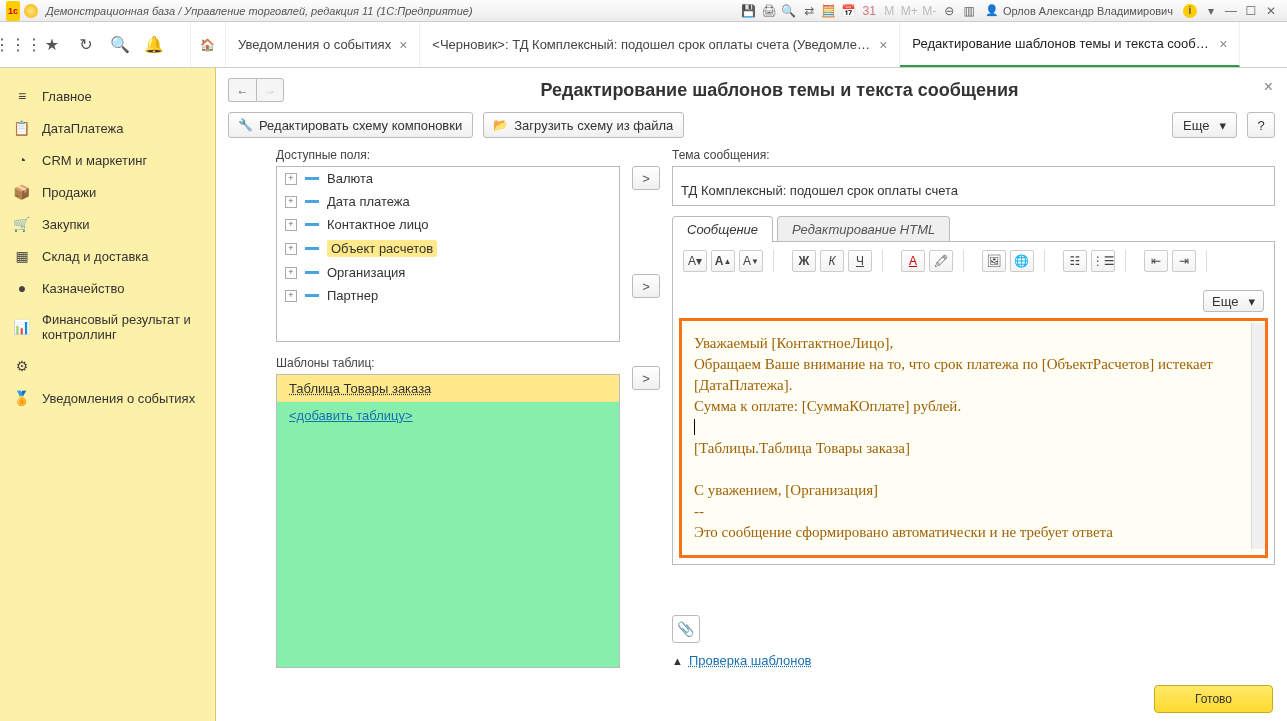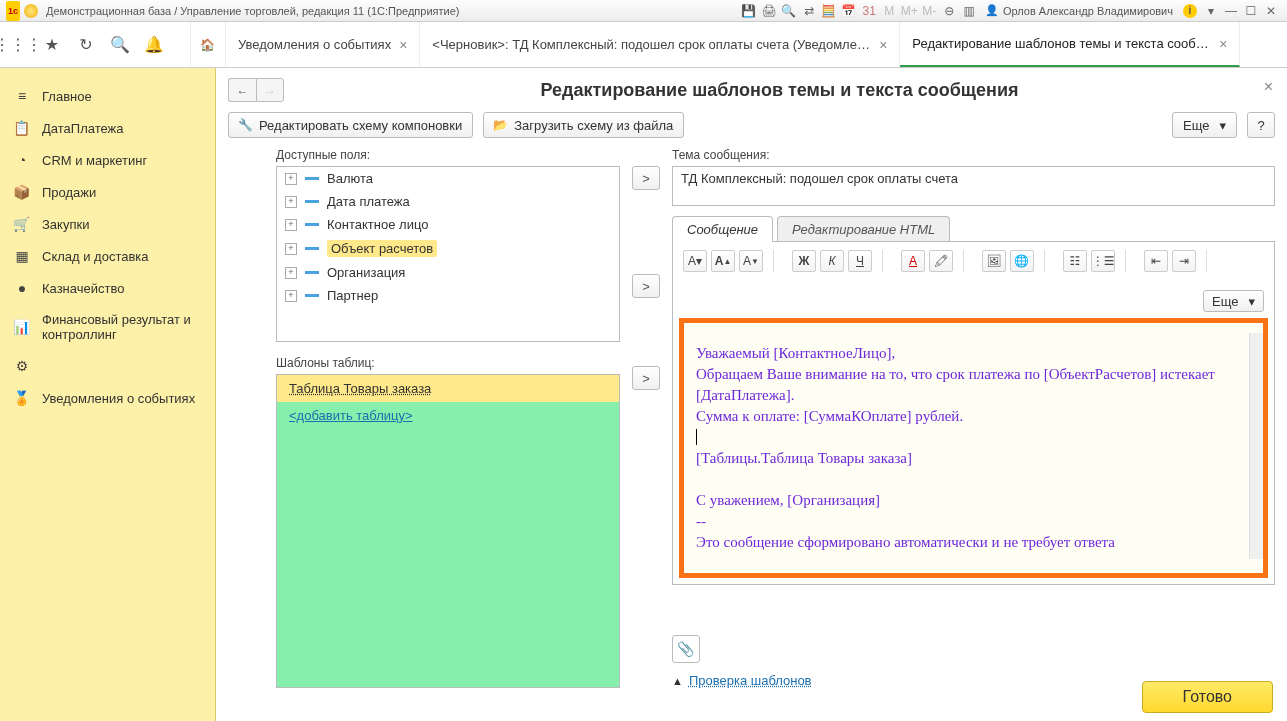--- a/index.html
+++ b/index.html
@@ -2,21 +2,21 @@
 <html><head>
 <meta charset="utf-8">
 <style>
 * { box-sizing: border-box; margin: 0; padding: 0; }
 body { font-family: Arial, sans-serif; font-size: 12px; color: #333; background: #fff; overflow: hidden; width: 1287px; height: 721px; }
 
 
 .titlebar { height: 22px; background: linear-gradient(#fdfdfd,#ececec); border-bottom: 1px solid #ccc; display: flex; align-items: center; padding: 0 6px; font-size: 11px; color: #555; }
 .titlebar .logo { width: 14px; height: 20px; background: #ffce00; border-radius: 2px; margin-right: 4px; display:inline-flex;align-items:center;justify-content:center;font-weight:bold;color:#c00;font-size:9px;}
 .titlebar .dropdown-circle { width:14px;height:14px;border-radius:50%;background:radial-gradient(#ffe680,#f0b000);margin-right:8px; }
-.titlebar .title-text { flex: 0 0 auto; }
+.titlebar .title-text { flex: 0 0 auto; font-style: italic; }
 .titlebar .spacer { flex: 1; }
 .titlebar .tb-icon { width: 16px; height: 16px; margin: 0 2px; display:inline-flex;align-items:center;justify-content:center;color:#666;font-size:12px;cursor:pointer; }
 .titlebar .user { display: flex; align-items: center; margin: 0 6px; }
 .titlebar .user-icon { color:#888;margin-right:4px; }
 .titlebar .info-circle { width:14px;height:14px;border-radius:50%;background:#ffcc00;display:inline-flex;align-items:center;justify-content:center;font-weight:bold;color:#555;font-size:10px;margin:0 4px;}
 
 
 .tabbar { height: 46px; background: #fff; border-bottom: 1px solid #ccc; display: flex; align-items: stretch; }
 .tabbar-left { width: 190px; display: flex; align-items: center; padding-left: 8px; gap: 14px; }
 .tabbar-left .tb-btn { width: 20px; height: 20px; display:flex;align-items:center;justify-content:center;color:#555;font-size:16px;cursor:pointer; }
@@ -63,42 +63,42 @@
 .template-row { padding:6px 12px;font-size:13px;cursor:pointer; }
 .template-row.selected { background:#ffe98a; }
 .template-row .tpl-name { text-decoration:underline dotted;color:#333; }
 .add-tpl { padding:6px 12px;color:#1a6fb0;text-decoration:underline;font-size:13px;cursor:pointer; }
 
 .mid-col { width:36px;display:flex;flex-direction:column;gap:100px;align-items:center;padding-top:18px; }
 .move-btn { width:28px;height:24px;border:1px solid #bbb;background:linear-gradient(#fff,#f0f0f0);border-radius:3px;display:flex;align-items:center;justify-content:center;cursor:pointer;font-size:13px;color:#555; }
 .mid-col .group2 { margin-top: -64px; display:flex;flex-direction:column;gap:10px; }
 
 .right-col { flex:1;display:flex;flex-direction:column; }
-.subject-input { border:1px solid #bbb;height:40px;padding:4px 8px;font-size:13px;color:#333;background:#fff;margin-bottom:10px;display:flex;align-items:flex-start; }
+.subject-input { border:1px solid #bbb;height:40px;padding:16px 8px;font-size:13px;color:#333;background:#fff;margin-bottom:10px;display:flex;align-items:flex-start; }
 
 .msg-tabs { display:flex;gap:4px;font-style:italic; }
 .msg-tab { border:1px solid #bbb;border-bottom:none;padding:5px 14px;border-radius:4px 4px 0 0;background:#efefef;cursor:pointer;font-size:13px;color:#555; }
 .msg-tab.active { background:#fff;color:#333;position:relative;z-index:2; }
 .editor-frame { border:1px solid #bbb;padding:6px;background:#fff;margin-top:-1px; }
 .editor-tb { display:flex;gap:18px;align-items:center;padding:2px 4px 6px 4px;flex-wrap:wrap; }
 .tb-group { display:flex;gap:4px;align-items:center;border-right:1px solid #ddd;padding-right:10px; }
 .tb-group:last-child { border-right:none; }
 .ed-btn { width:24px;height:22px;border:1px solid #ccc;background:linear-gradient(#fff,#f3f3f3);border-radius:2px;display:flex;align-items:center;justify-content:center;font-size:12px;cursor:pointer;color:#444; }
-.editor-body { border:5px solid #f97316;background:#fffef5;min-height:230px;padding:20px 12px;font-family:"Times New Roman",serif;font-size:15px;color:#6d28d9;line-height:1.4;position:relative; }
+.editor-body { border:3px solid #f97316;background:#fffef5;min-height:230px;padding:12px 12px;font-family:"Times New Roman",serif;font-size:15px;color:#a16207;line-height:1.4;position:relative; }
 .editor-body .cursor { display:inline-block;width:1px;height:16px;background:#000;vertical-align:text-bottom; }
 .editor-scroll { float:right;width:14px;height:226px;background:#f0f0f0;border-left:1px solid #ddd;margin:-10px -12px -10px 6px; }
 .ed-more { margin-left:auto;border-right:none;padding-right:0; }
 
 .attach-btn { width:28px;height:28px;border:1px solid #bbb;border-radius:3px;background:#fff;display:flex;align-items:center;justify-content:center;margin-top:50px;cursor:pointer;font-size:14px;color:#555; }
 .check-link { display:flex;align-items:center;gap:6px;margin-top:10px;color:#1a6fb0;font-size:13px;cursor:pointer; }
 .check-link .arrow { color:#333;font-size:11px; }
 .check-link .txt { text-decoration:underline dotted; }
 
 .footer { position:absolute;bottom:8px;right:14px; }
-.ready-btn { background:linear-gradient(#ffe968,#ffd92e);border:1px solid #c9ad1e;border-radius:4px;padding:6px 40px;font-size:16px;color:#333;cursor:pointer; }
+.ready-btn { background:linear-gradient(#ffe968,#ffd92e);border:1px solid #c9ad1e;border-radius:4px;padding:6px 40px;font-size:12px;color:#333;cursor:pointer; }
 
 </style>
 </head>
 <body>
 
 <div class="titlebar">
   <span class="logo">1c</span>
   <span class="dropdown-circle"></span>
   <span class="title-text">Демонстрационная база / Управление торговлей, редакция 11  (1С:Предприятие)</span>
   <span class="spacer"></span>

